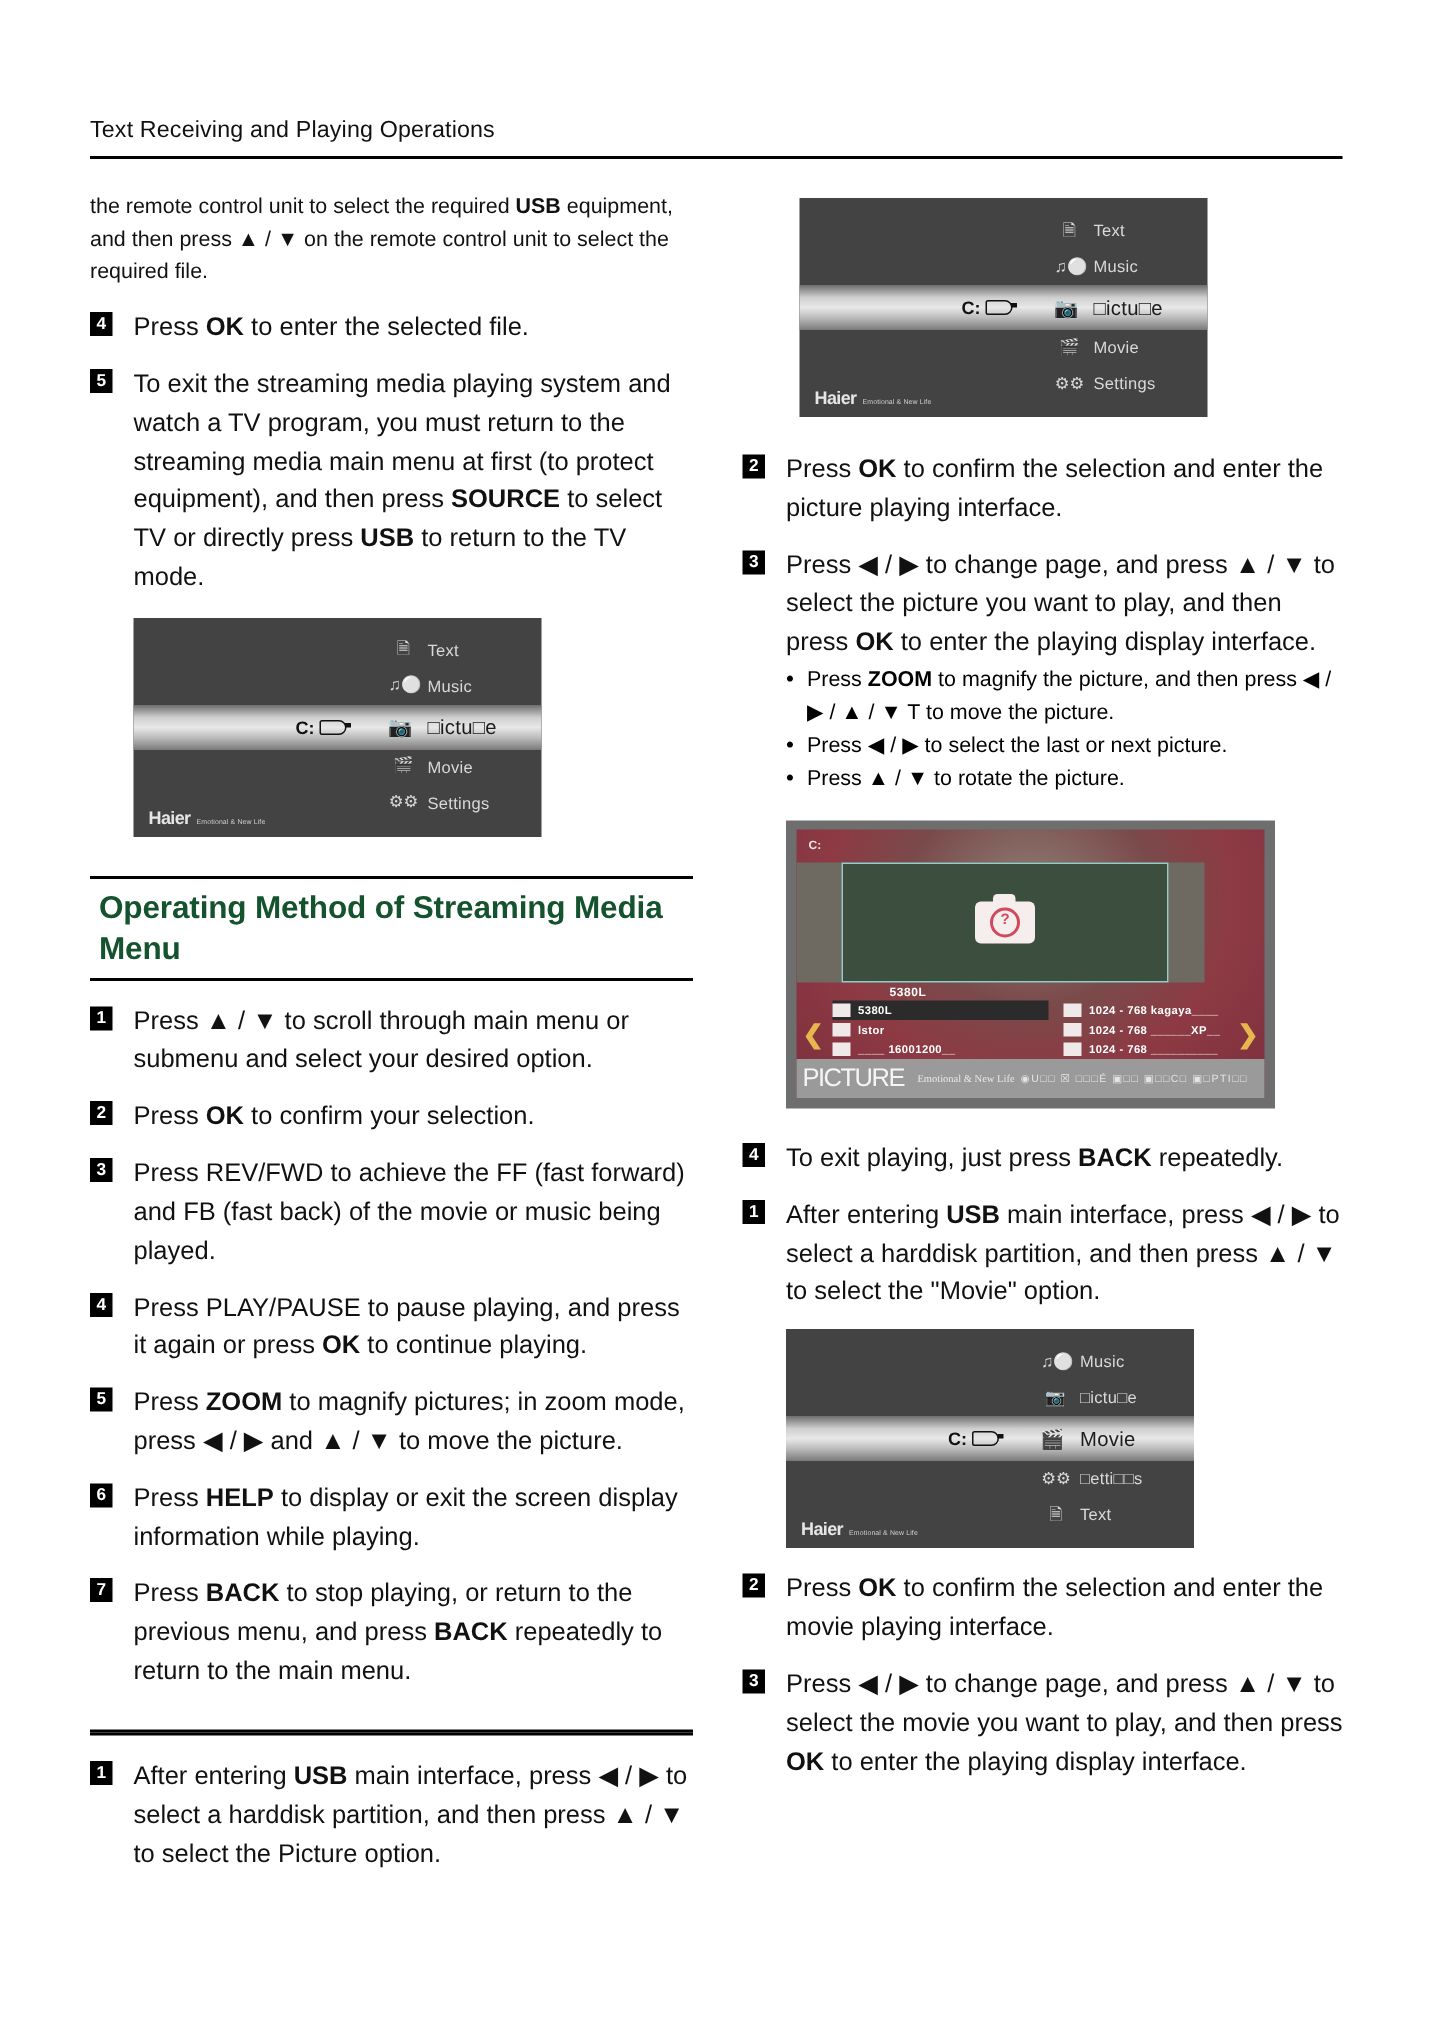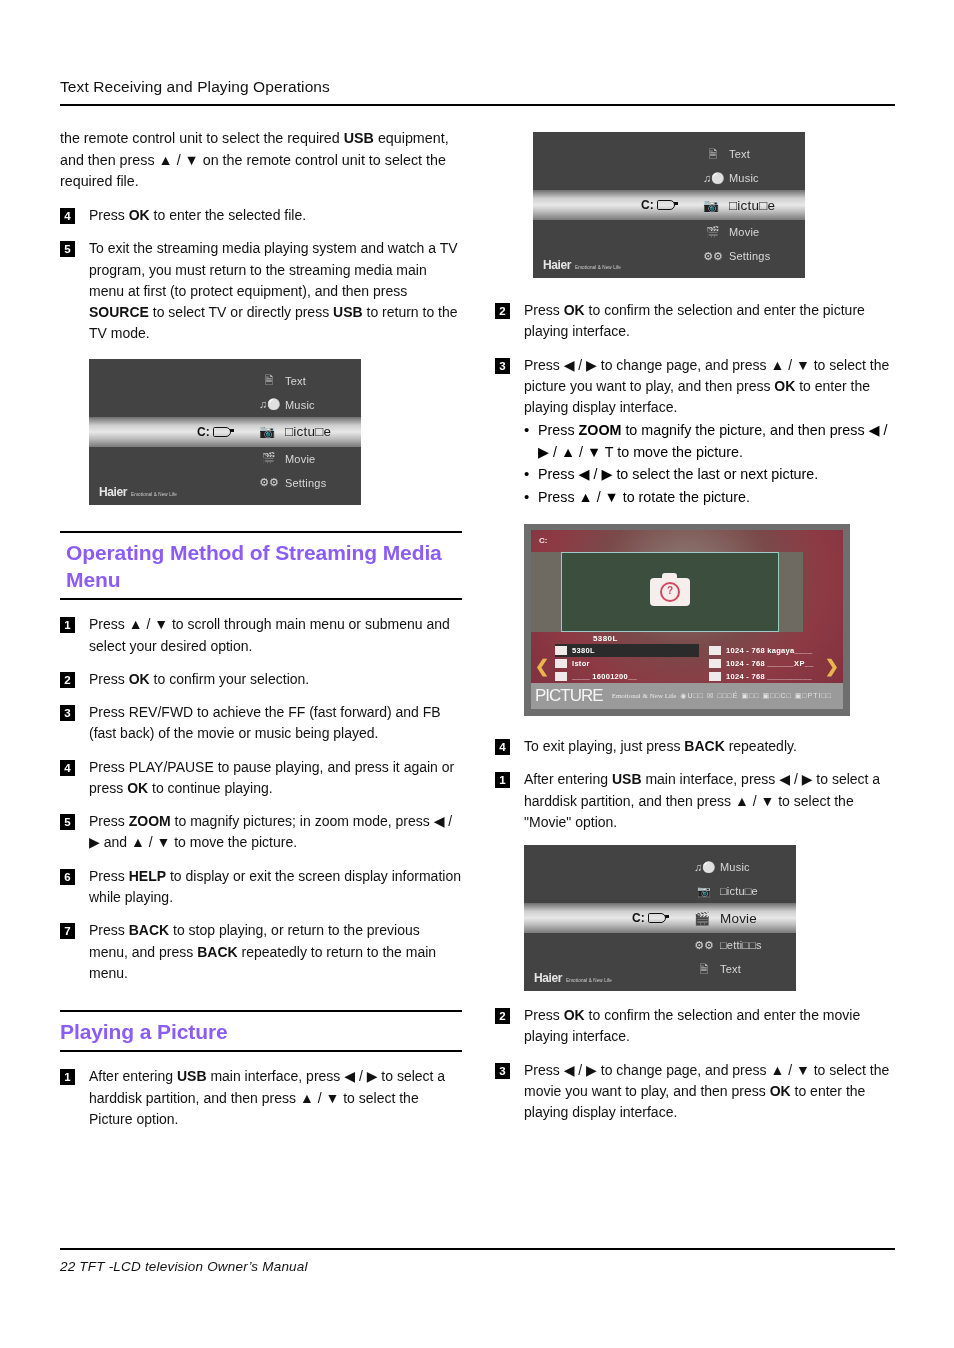--- a/index.html
+++ b/index.html
@@ -24,33 +24,33 @@
 
   
   .para{font-size:14.3px;line-height:1.52;color:#111;margin:0 0 12px 0;}
   .step{display:flex;align-items:flex-start;margin:0 0 12px 0;}
   .num{
     flex:0 0 auto;width:15px;height:16px;background:#000;color:#fff;
     font-size:11.5px;font-weight:700;line-height:16px;text-align:center;
     margin-right:14px;margin-top:3px;
     font-family:"Liberation Sans", sans-serif;
   }
-  .txt{font-size:14px;line-height:1.52;color:#111;flex:1;}
+  .txt{font-size:17px;line-height:1.52;color:#111;flex:1;}
   .txt b{font-weight:700;}
   .bullets{list-style:none;margin:2px 0 0 0;padding:0 0 0 29px;}
   .bullets li{font-size:14.3px;line-height:1.5;margin-bottom:1px;position:relative;padding-left:14px;}
   .bullets li:before{content:"\2022";position:absolute;left:0;top:-1px;font-size:15px;}
 
   
   .sect{margin:26px 0 14px 0;}
   .sect .rule-top{border-top:2.6px solid #000;}
   .sect .rule-bot{border-top:2.6px solid #000;}
   .sect h2{
     font-size:21px;font-weight:700;line-height:1.3;
-    margin:6px 0 5px 0;padding:0 0 0 6px;color:#8b5cf6;
+    margin:6px 0 5px 0;padding:0 0 0 6px;color:#14532d;
     letter-spacing:-.1px;
   }
   .sect.nopad h2{padding-left:0;}
 
   
   .tvmenu{
     width:272px;height:146px;position:relative;
     background:#434343;overflow:hidden;
     font-family:"Liberation Sans", sans-serif;
     margin:4px 0 0 0;
@@ -237,21 +237,20 @@
       <div class="num">6</div>
       <div class="txt">Press <b>HELP</b> to display or exit the screen display information while playing.</div>
     </div>
     <div class="step">
       <div class="num">7</div>
       <div class="txt">Press <b>BACK</b> to stop playing, or return to the previous menu, and press <b>BACK</b> repeatedly to return to the main menu.</div>
     </div>
 
     <div class="sect nopad">
       <div class="rule-top"></div>
-      <h2>Playing a Picture</h2>
       <div class="rule-bot"></div>
     </div>
 
     <div class="step">
       <div class="num">1</div>
       <div class="txt">After entering <b>USB</b> main interface, press ◀ / ▶  to select a harddisk partition, and then press ▲ / ▼  to select the Picture option.</div>
     </div>
 
   </div>
 
@@ -425,18 +424,14 @@
       <div class="num">2</div>
       <div class="txt">Press <b>OK</b> to confirm the selection and enter the movie playing interface.</div>
     </div>
     <div class="step">
       <div class="num">3</div>
       <div class="txt">Press ◀ / ▶  to change page, and press ▲ / ▼  to select the movie you want to play, and then press <b>OK</b> to enter the playing display interface.</div>
     </div>
 
   </div>
 
-  <div class="ftr">
-    <div class="ftr-rule"></div>
-    <div class="ftr-txt">22   TFT -LCD  television  Owner’s Manual</div>
-  </div>
 
 </div>
 
 </body></html>

